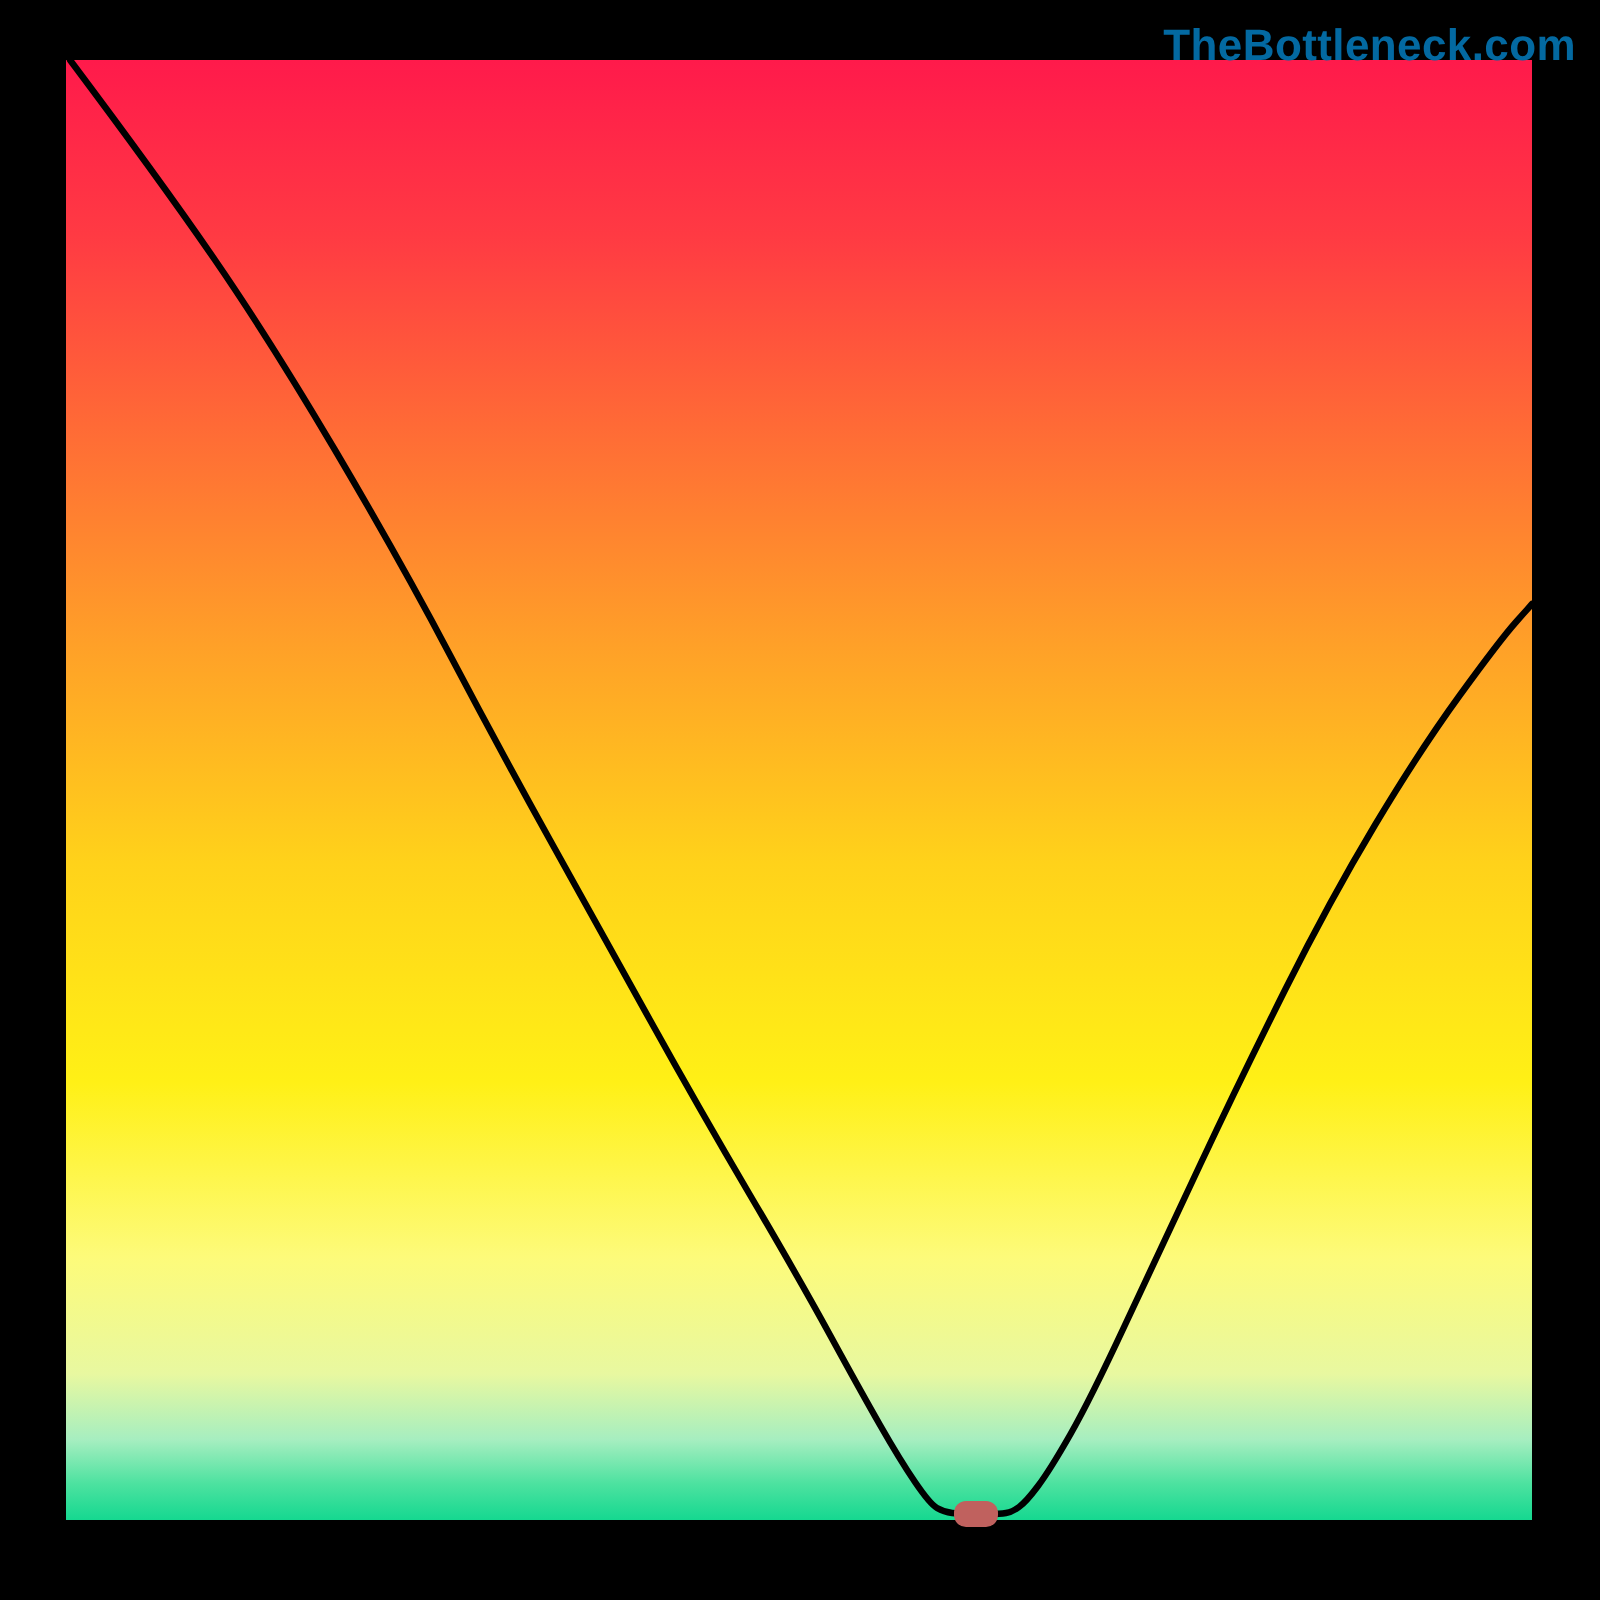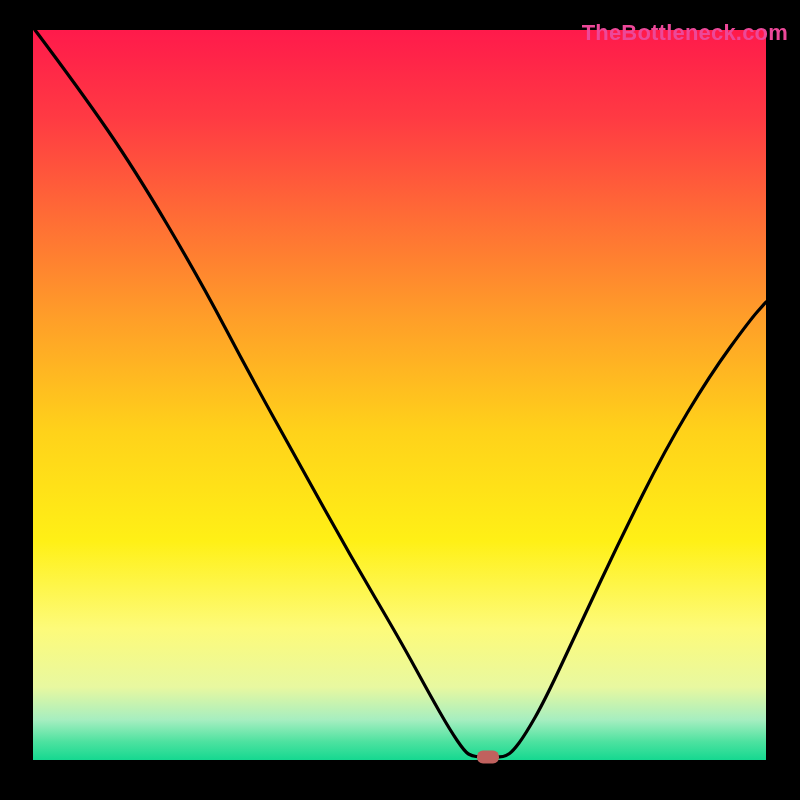--- a/index.html
+++ b/index.html
@@ -6,23 +6,23 @@
     margin: 0;
     padding: 0;
     width: 800px;
     height: 800px;
     background: #000;
     overflow: hidden;
     font-family: Arial, Helvetica, sans-serif;
   }
   .watermark {
     position: absolute;
-    top: 20px;
+    top: 10px;
     right: 12px;
-    color: #ec4899;
+    color: #0369a1;
     font-size: 22px;
     font-weight: 600;
     letter-spacing: 0.2px;
     z-index: 5;
   }
   svg {
     display: block;
   }
 </style>
 </head>

